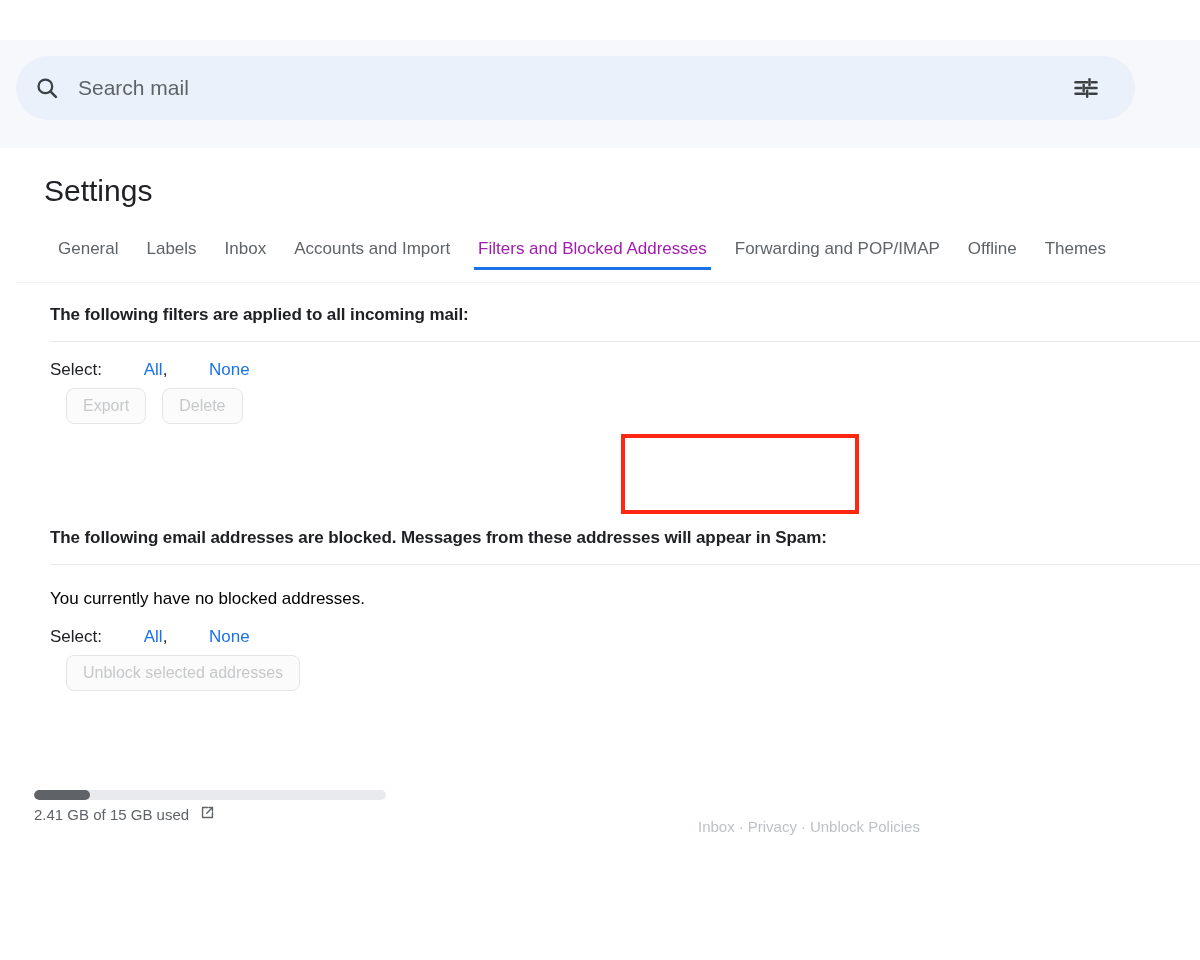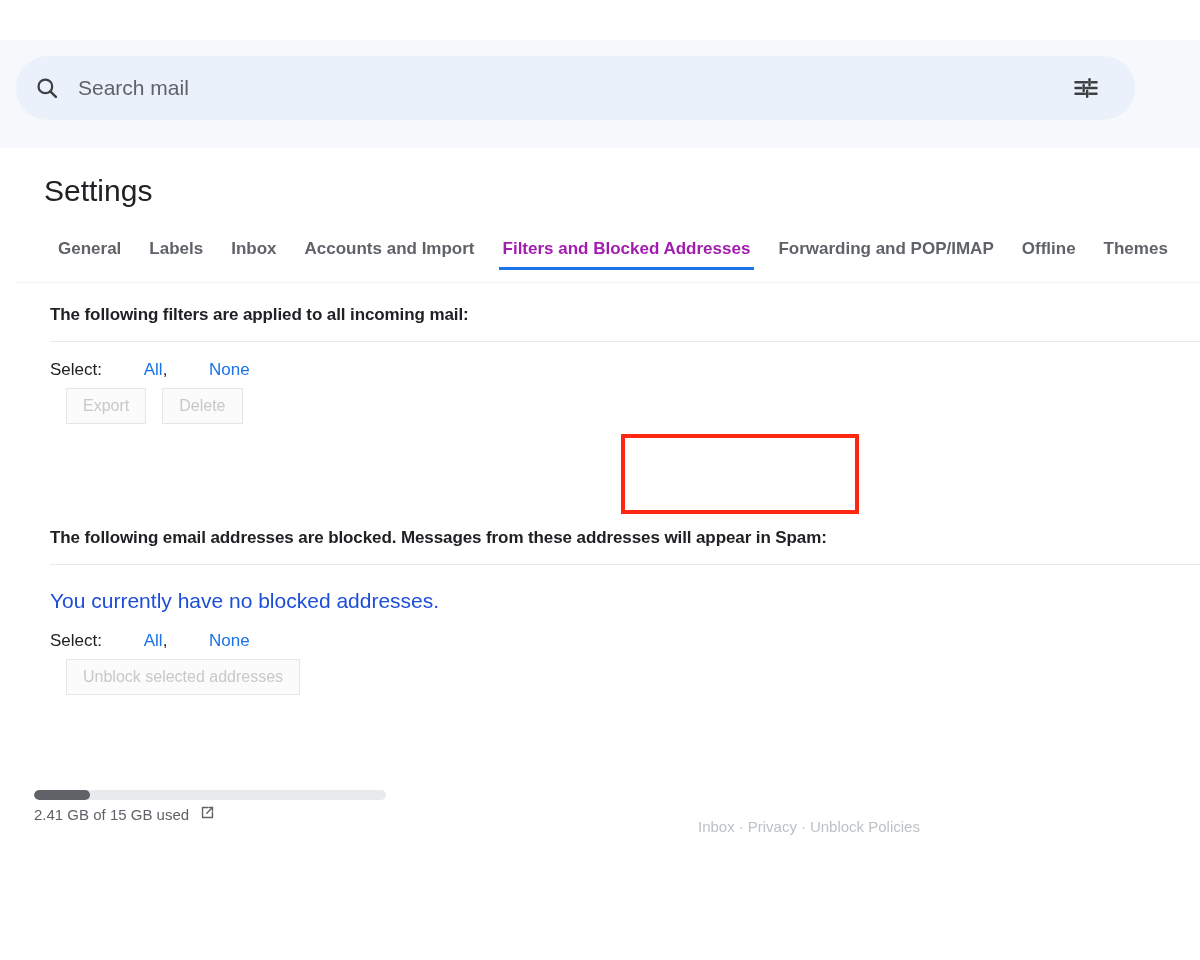--- a/index.html
+++ b/index.html
@@ -92,21 +92,20 @@
   }
 
   
   .tabs {
     padding: 22px 0 0 28px;
     display: flex;
     flex-wrap: wrap;
     row-gap: 0px;
     column-gap: 0px;
     max-width: 1160px;
-    font-weight: bold;
   }
   .tab {
     font-size: 17px;
     color: #5f6368;
     padding: 6px 14px 14px 14px;
     white-space: nowrap;
     cursor: pointer;
     position: relative;
     line-height: 26px;
   }
@@ -160,21 +159,21 @@
     padding: 8px 0 0 50px;
     display: flex;
     gap: 16px;
   }
   .btn-disabled {
     font-family: "Liberation Sans", sans-serif;
     font-size: 16px;
     color: #c6c8ca;
     background: #fbfbfb;
     border: 1px solid #e4e6e8;
-    border-radius: 0;
+    border-radius: 8px;
     padding: 7px 16px;
     line-height: 20px;
     cursor: default;
   }
 
   
   .actions-row {
     position: relative;
     height: 82px;
   }
@@ -192,22 +191,22 @@
     left: 605px;
     top: 10px;
     width: 238px;
     height: 80px;
     border: 4px solid #fe2712;
     box-sizing: border-box;
     pointer-events: none;
   }
 
   .plain-text {
-    font-size: 21px;
-    color: #1d4ed8;
+    font-size: 17px;
+    color: #000000;
     padding: 24px 0 0 34px;
   }
 
   
   .footer {
     position: absolute;
     left: 0;
     top: 642px;
     width: 1184px;
     height: 120px;

